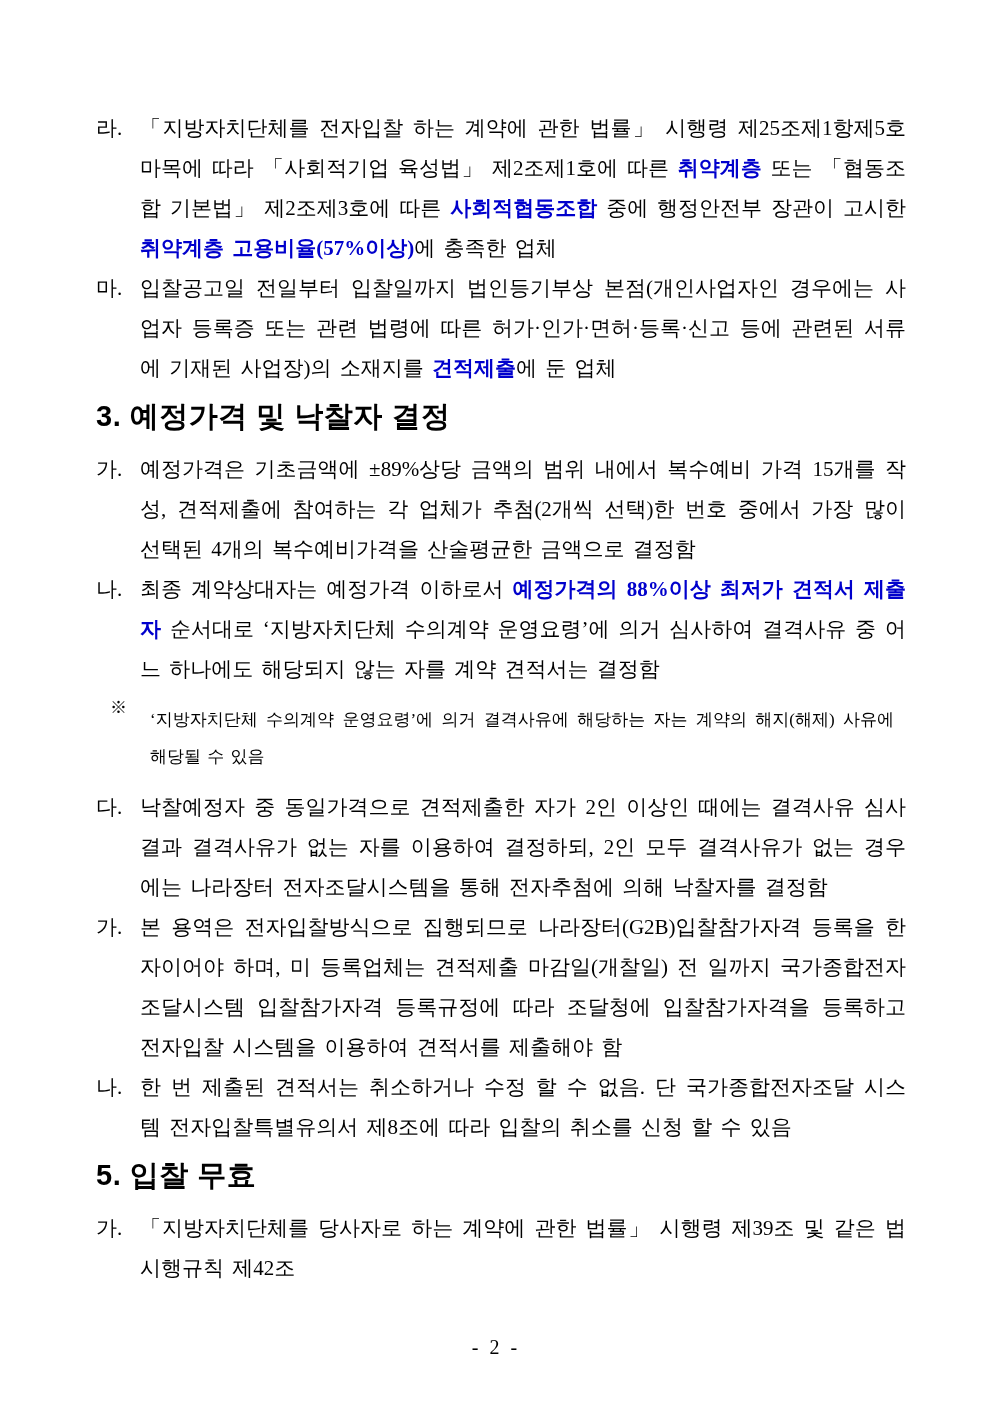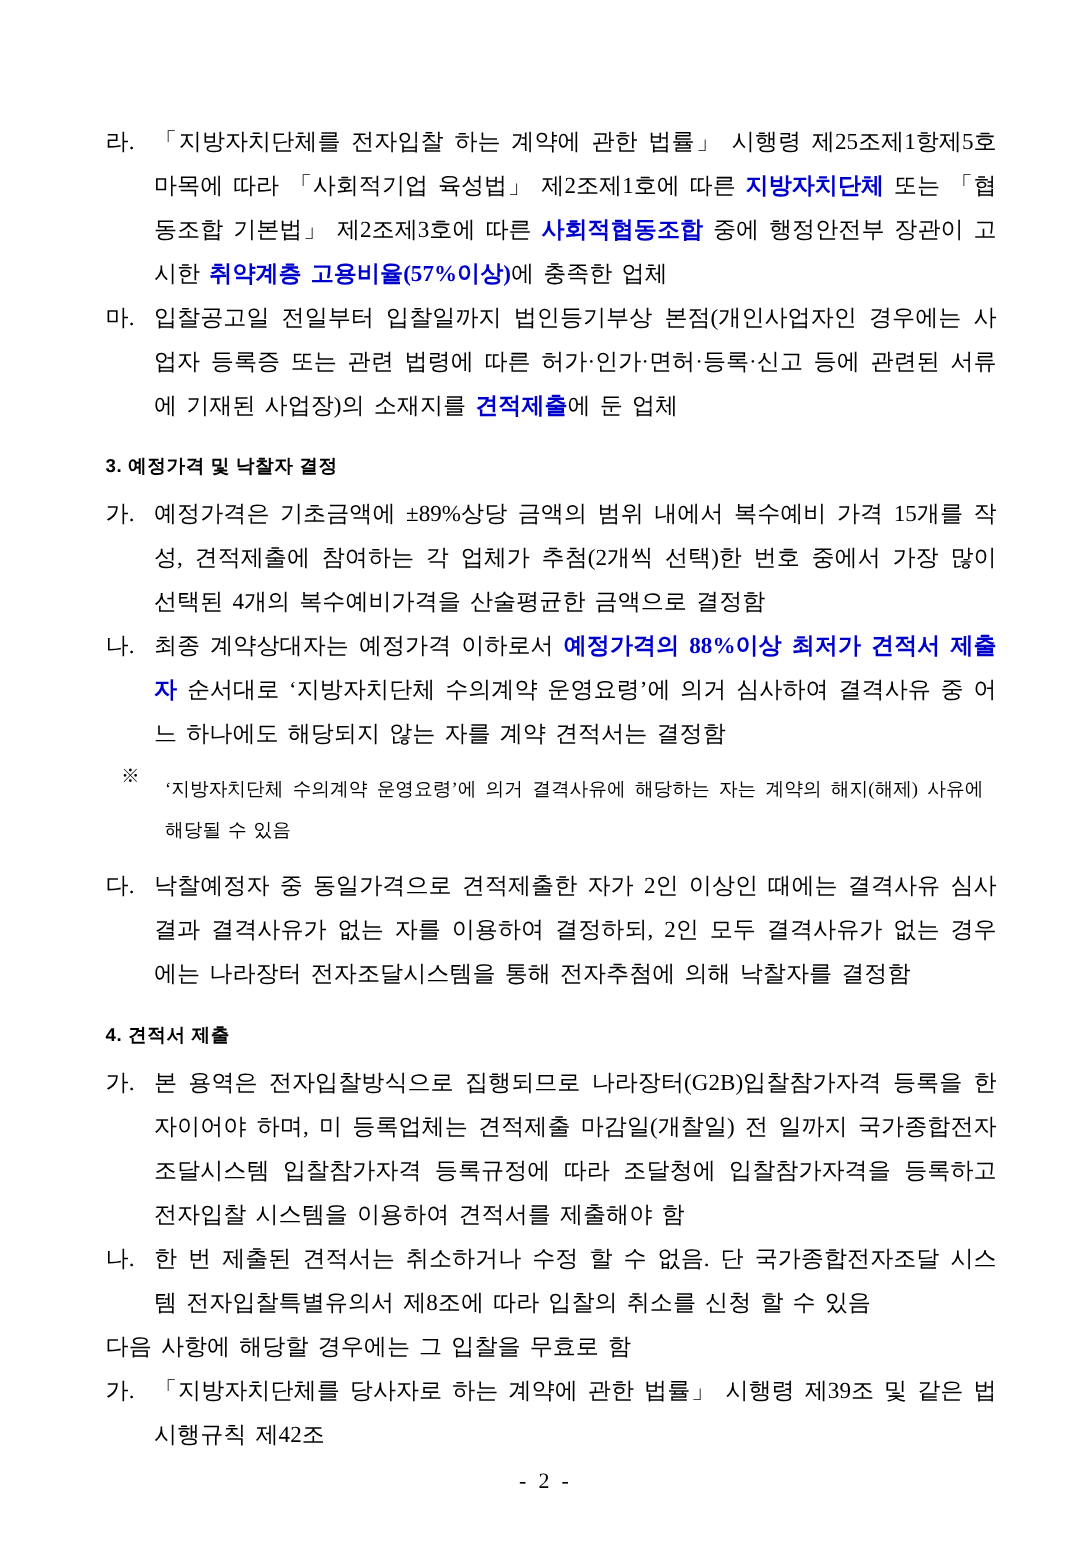--- a/index.html
+++ b/index.html
@@ -39,24 +39,24 @@
     flex: 1;
     margin: 0;
     text-align: justify;
   }
   .hl {
     color: var(--accent, #0000CC);
     font-weight: bold;
   }
   .sec-title {
     font-family: "Liberation Sans", "DejaVu Sans", sans-serif;
-    font-size: 17px;
+    font-size: 29px;
     font-weight: 800;
     letter-spacing: 0.5px;
-    margin: 24px 0 12px 0;
+    margin: 9px 0 12px 0;
     color: #000000;
   }
   .note {
     display: flex;
     font-size: 17px;
     line-height: 37px;
     margin-left: 14px;
     word-spacing: 2px;
   }
   .note .label {
@@ -80,21 +80,21 @@
     letter-spacing: 3px;
   }
 </style>
 </head>
 <body>
 
 <div class="page">
 
   <div class="item body-txt">
     <span class="label">라.</span>
-    <p class="text"><span>「지방자치단체를 전자입찰 하는 계약에 관한 법률」 시행령 제25조제1항제5호 마목에 따라 「사회적기업 육성법」 제2조제1호에 따른 </span><span class="hl">지방자치단체</span><span> 또는 「협동조합 기본법」 제2조제3호에 따른 </span><span class="hl">사회적협동조합</span><span> 중에 행정안전부 장관이 고시한 </span><span class="hl">취약계층 고용비율(57%이상)</span><span>에 충족한 업체</span></p>
+    <p class="text"><span>「지방자치단체를 전자입찰 하는 계약에 관한 법률」 시행령 제25조제1항제5호 마목에 따라 「사회적기업 육성법」 제2조제1호에 따른 </span><span class="hl">취약계층</span><span> 또는 「협동조합 기본법」 제2조제3호에 따른 </span><span class="hl">사회적협동조합</span><span> 중에 행정안전부 장관이 고시한 </span><span class="hl">취약계층 고용비율(57%이상)</span><span>에 충족한 업체</span></p>
   </div>
 
   <div class="item body-txt">
     <span class="label">마.</span>
     <p class="text"><span>입찰공고일 전일부터 입찰일까지 법인등기부상 본점(개인사업자인 경우에는 사업자 등록증 또는 관련 법령에 따른 허가·인가·면허·등록·신고 등에 관련된 서류에 기재된 사업장)의 소재지를 </span><span class="hl">견적제출</span><span>에 둔 업체</span></p>
   </div>
 
   <h2 class="sec-title">3. 예정가격 및 낙찰자 결정</h2>
 
   <div class="item body-txt">
@@ -110,34 +110,33 @@
   <div class="note">
     <span class="label">※</span>
     <p class="text">‘지방자치단체 수의계약 운영요령’에 의거 결격사유에 해당하는 자는 계약의 해지(해제) 사유에 해당될 수 있음</p>
   </div>
 
   <div class="item body-txt">
     <span class="label">다.</span>
     <p class="text">낙찰예정자 중 동일가격으로 견적제출한 자가 2인 이상인 때에는 결격사유 심사 결과 결격사유가 없는 자를 이용하여 결정하되, 2인 모두 결격사유가 없는 경우에는 나라장터 전자조달시스템을 통해 전자추첨에 의해 낙찰자를 결정함</p>
   </div>
 
-  <h2 class="sec-title">4. 견적서 제출</h2>
 
   <div class="item body-txt">
     <span class="label">가.</span>
     <p class="text">본 용역은 전자입찰방식으로 집행되므로 나라장터(G2B)입찰참가자격 등록을 한 자이어야 하며, 미 등록업체는 견적제출 마감일(개찰일) 전 일까지 국가종합전자조달시스템 입찰참가자격 등록규정에 따라 조달청에 입찰참가자격을 등록하고 전자입찰 시스템을 이용하여 견적서를 제출해야 함</p>
   </div>
 
   <div class="item body-txt">
     <span class="label">나.</span>
     <p class="text">한 번 제출된 견적서는 취소하거나 수정 할 수 없음. 단 국가종합전자조달 시스템 전자입찰특별유의서 제8조에 따라 입찰의 취소를 신청 할 수 있음</p>
   </div>
 
+  <h2 class="sec-title">5. 입찰 무효</h2>
 
-  <p class="intro body-txt">다음 사항에 해당할 경우에는 그 입찰을 무효로 함</p>
 
   <div class="item body-txt">
     <span class="label">가.</span>
     <p class="text">「지방자치단체를 당사자로 하는 계약에 관한 법률」 시행령 제39조 및 같은 법 시행규칙 제42조</p>
   </div>
 
   <div class="page-number">- 2 -</div>
 
 </div>
 

